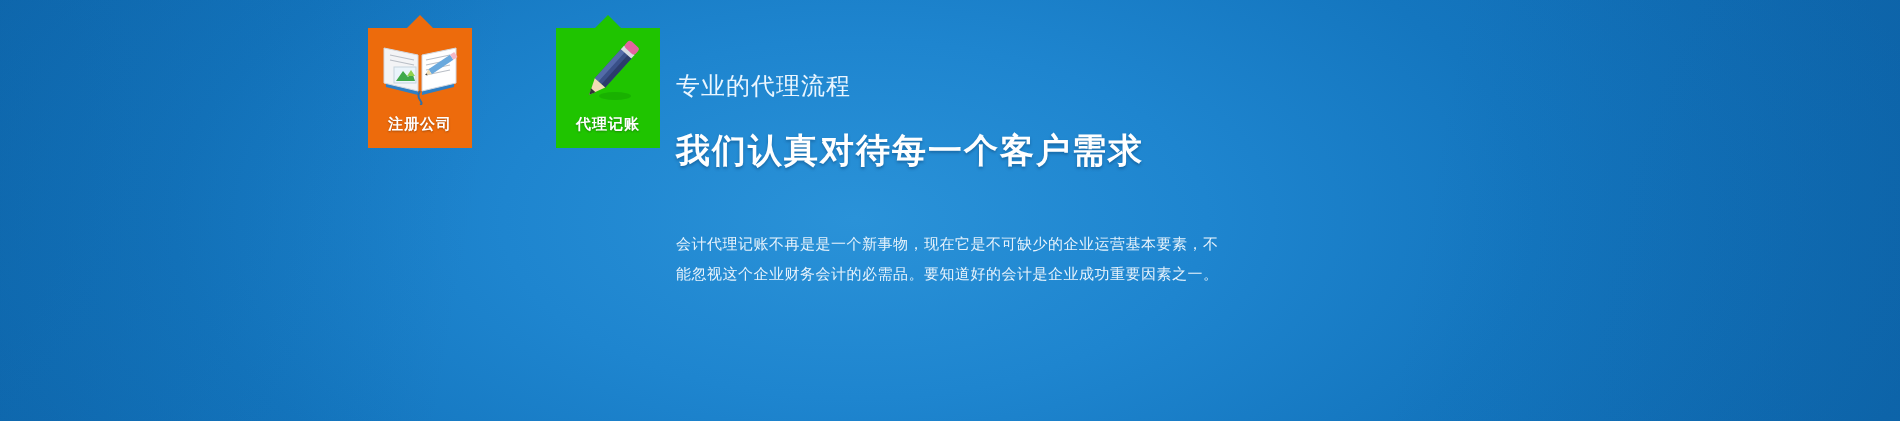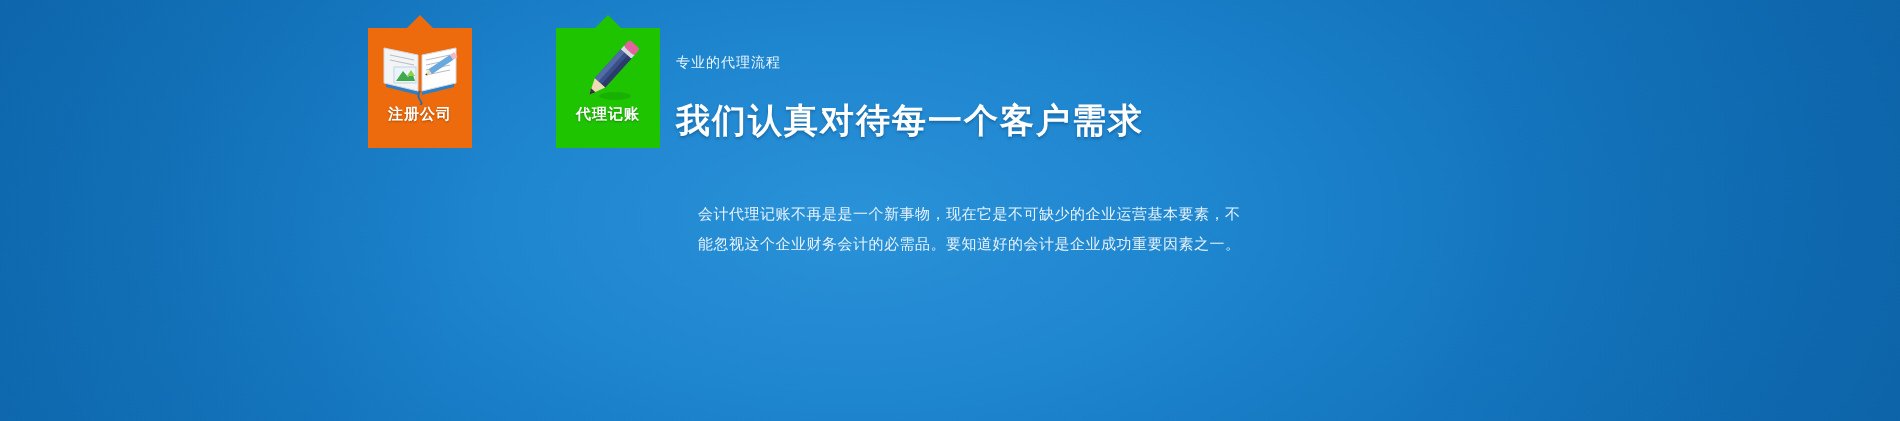--- a/index.html
+++ b/index.html
@@ -33,50 +33,50 @@
     position:absolute;top:-13px;left:50%;transform:translateX(-50%);
     width:0;height:0;border-left:13px solid transparent;border-right:13px solid transparent;
   }
   .tile .art{
     position:absolute;left:0;right:0;top:8px;height:76px;
     display:flex;align-items:center;justify-content:center;
   }
   .tile .cap{
     position:relative;z-index:2;width:100%;text-align:center;
     color:#ffffff;font-size:15px;font-weight:bold;letter-spacing:1px;
-    padding-bottom:24px;
+    padding-bottom:14px;
     text-shadow:0 1px 2px rgba(0,0,0,.30);
     font-family:"DejaVu Sans","Liberation Sans",sans-serif;
   }
   .t-orange{background:#ED6B0C;}
   .t-orange .notch{border-bottom:13px solid #ED6B0C;}
   .t-sky{background:#5BBCE4;}
   .t-sky .notch{border-bottom:13px solid #5BBCE4;}
   .t-green{background:#1FC400;margin-left:40px;}
   .t-green .notch{border-bottom:13px solid #1FC400;}
   .t-pink{background:#ED0C7A;}
   .t-pink .notch{border-bottom:13px solid #ED0C7A;}
 
   
   .copy{position:absolute;left:676px;top:56px;width:1100px;}
   .kicker{
-    color:#eaf6ff;font-size:14px;line-height:1;letter-spacing:1px;
+    color:#eaf6ff;font-size:24px;line-height:1;letter-spacing:1px;
     font-family:Liberation Mono, monospace;
+    margin-top:20px;
   }
   .headline{
     margin-top:32px;
     color:#ffffff;font-size:34px;font-weight:bold;line-height:1.1;letter-spacing:2px;
     text-shadow:0 2px 3px rgba(0,40,80,.35);
     font-family:"DejaVu Sans","Liberation Sans",sans-serif;
   }
   .body{
     margin-top:60px;width:560px;
     color:#e7f3fc;font-size:15px;line-height:30px;letter-spacing:.5px;
     font-family:"DejaVu Sans","Liberation Sans",sans-serif;
-    margin-left:22px;
   }
 </style>
 </head>
 <body>
 
 <div class="banner">
 
   <div class="tiles">
 
     <div class="tile t-orange">

